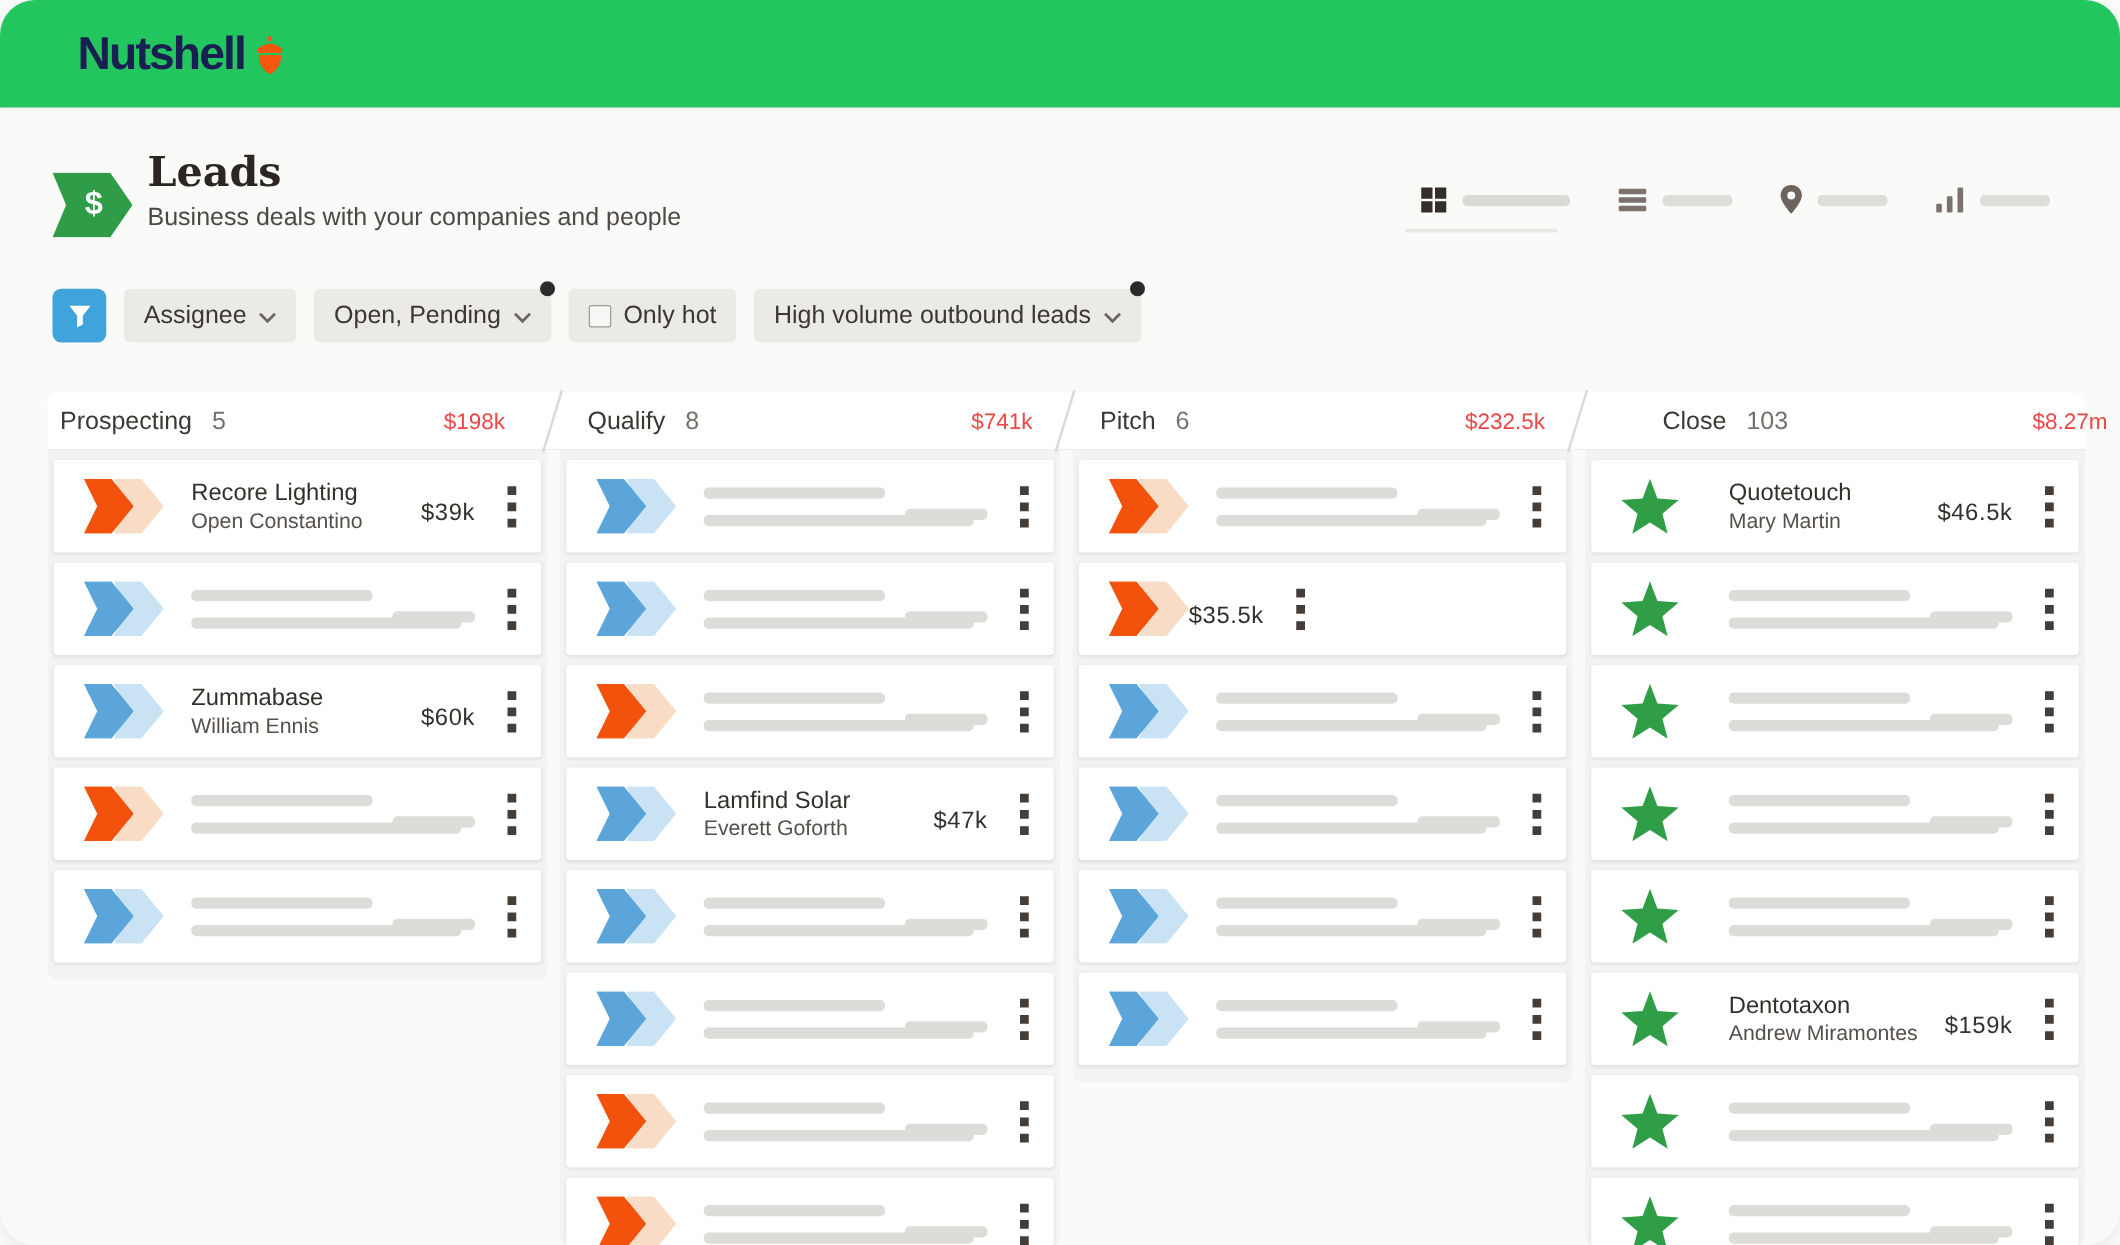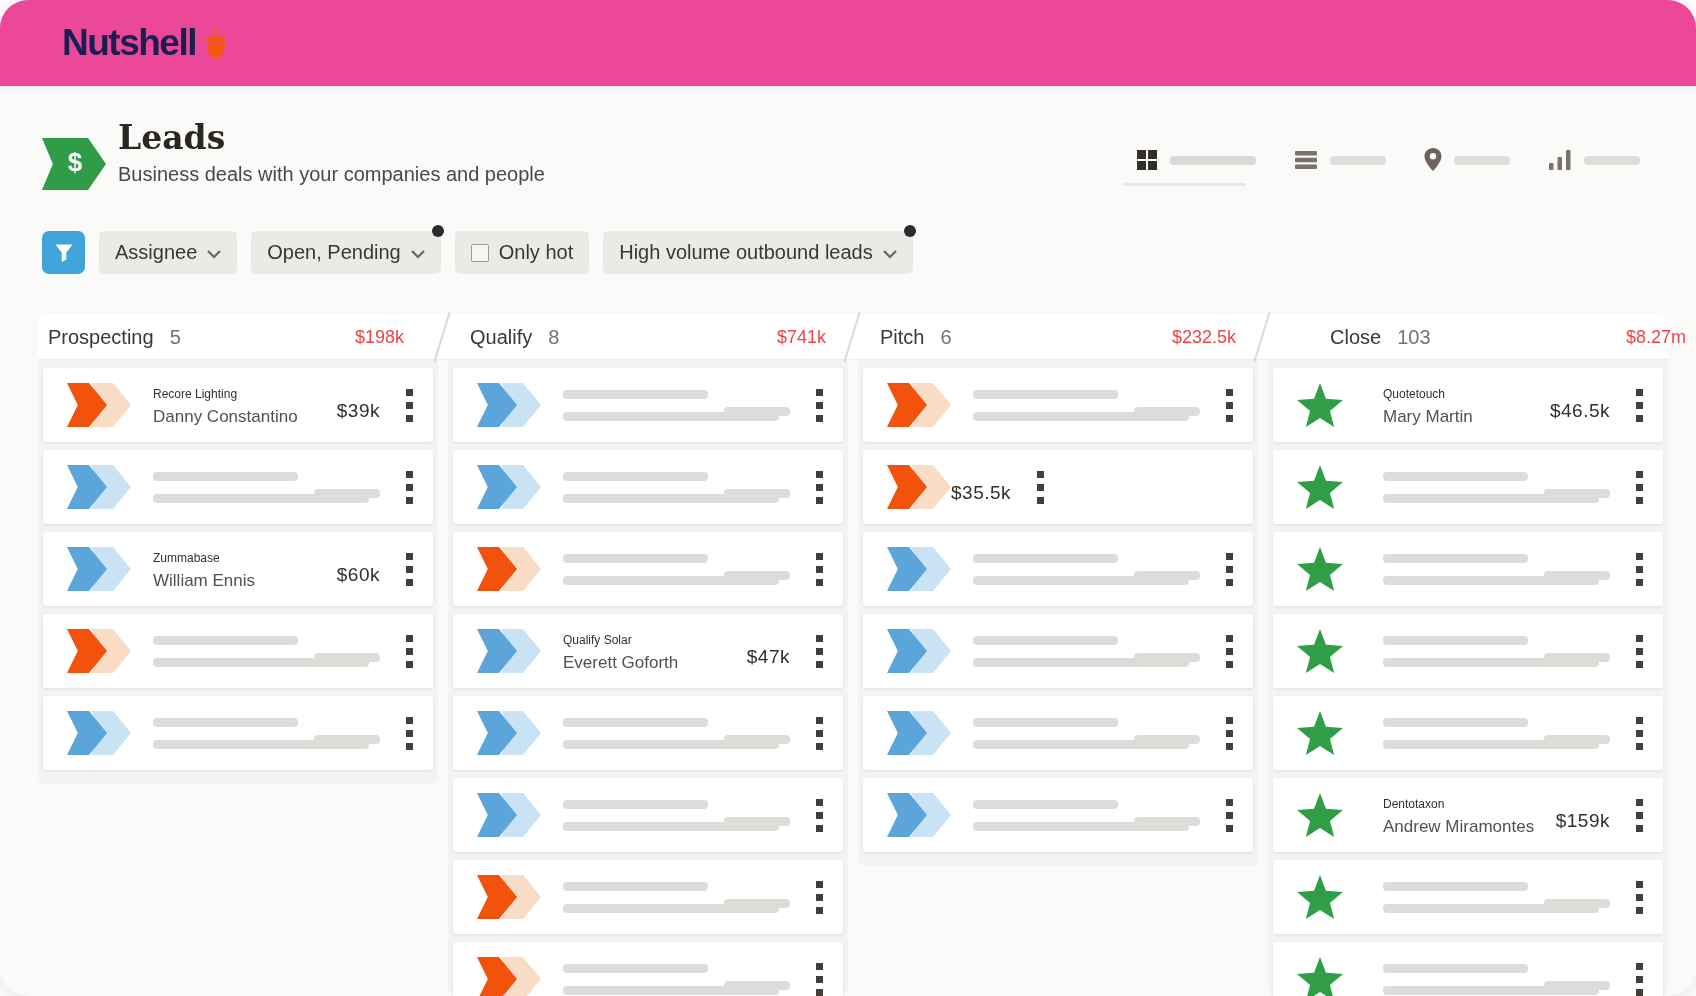--- a/index.html
+++ b/index.html
@@ -1,19 +1,19 @@
 <!DOCTYPE html>
 <html><head>
 <meta charset="utf-8">
 <style>
   html,body{margin:0;padding:0;background:#ffffff;}
   *{box-sizing:border-box;font-family:"Liberation Sans",sans-serif;}
   #app{position:relative;width:1696px;height:996px;background:#FAFAF9;border-radius:28px;overflow:hidden;box-shadow:0 4px 24px rgba(0,0,0,.12);}
   
-  #nav{position:absolute;left:0;top:0;width:100%;height:86px;background:#ec4899;box-shadow:0 2px 4px rgba(40,35,30,.05);z-index:5;}
+  #nav{position:absolute;left:0;top:0;width:100%;height:86px;background:#22c55e;box-shadow:0 2px 4px rgba(40,35,30,.05);z-index:5;}
   #logo{position:absolute;left:62px;top:22px;display:flex;align-items:flex-start;cursor:pointer;}
   #logo .word{font-size:37px;font-weight:700;letter-spacing:-1.5px;color:#1A1F52;line-height:42px;}
   #logo svg{margin-left:7px;margin-top:6px;}
   
   #leads-icon{position:absolute;left:42px;top:138px;width:64px;height:52px;}
   #leads-icon .chev{position:absolute;left:0;top:0;width:64px;height:52px;background:#2F9C48;clip-path:polygon(0% 0%,72% 0%,100% 50%,72% 100%,0% 100%,17% 50%);}
   #leads-icon .dollar{position:absolute;left:16px;top:9px;width:34px;text-align:center;color:#fff;font-size:26px;font-weight:700;}
   #page-title{position:absolute;left:118px;top:118px;font-family:"DejaVu Serif",serif;font-weight:700;font-size:33px;color:#2B2622;}
   #page-subtitle{position:absolute;left:118px;top:163px;font-size:20px;color:#4C4845;}
   
@@ -37,21 +37,21 @@
   .col-header{position:absolute;top:314px;height:46px;display:flex;align-items:center;padding:0 22px;z-index:3;}
   .col-header .cname{font-size:20px;color:#3B3733;}
   .col-header .ccount{font-size:20px;color:#76716B;margin-left:16px;}
   .col-header .ctotal{font-size:18px;color:#ef4444;margin-left:auto;}
   .col-bg{position:absolute;background:#F4F3F1;border-radius:0 0 8px 8px;}
   .card{position:absolute;width:390px;height:74px;background:#ffffff;border-radius:3px;box-shadow:0 1px 3px rgba(40,35,30,.10);display:flex;align-items:center;cursor:pointer;z-index:1;}
   .lead-icon{position:relative;width:64px;height:44px;margin-left:24px;flex:none;}
   .lead-icon .c1{position:absolute;left:0;top:0;width:40px;height:44px;clip-path:polygon(0% 0%,55% 0%,100% 50%,55% 100%,0% 100%,27% 50%);z-index:2;}
   .lead-icon .c2{position:absolute;left:24px;top:0;width:40px;height:44px;clip-path:polygon(0% 0%,55% 0%,100% 50%,55% 100%,0% 100%,27% 50%);z-index:1;}
   .card-body{flex:1;margin-left:22px;min-width:0;}
-  .company{font-size:12px;color:#33302C;line-height:23px;}
+  .company{font-size:19px;color:#33302C;line-height:23px;}
   .contact{font-size:17px;color:#55504B;line-height:21px;}
   .ph-top{width:145px;height:9px;border-radius:4px;background:#DEDCD9;margin-bottom:13px;}
   .ph-bottom{width:216px;height:9px;border-radius:4px;background:#DEDCD9;}
   .card-value{font-size:19px;color:#33302C;letter-spacing:.5px;margin-right:26px;white-space:nowrap;margin-top:12px;}
   .card-value .ph-val{width:66px;height:9px;border-radius:4px;background:#DEDCD9;}
   .kebab{display:flex;flex-direction:column;gap:6px;margin-right:20px;cursor:pointer;flex:none;}
   .kebab i{width:7px;height:7px;background:#453E38;display:block;}
 </style>
 </head>
 <body>
@@ -151,21 +151,21 @@
         <span class="ctotal">$198k</span>
       </div>
       <div class="col-bg" style="left: 38px; top: 360px; width: 400px; height: 424px;"></div>
       <div class="card" style="left: 43px; top: 368px;">
         <div class="lead-icon">
           <div class="c1" style="background: rgb(242, 82, 11);"></div>
           <div class="c2" style="background: rgb(248, 220, 197);"></div>
         </div>
         <div class="card-body">
           <div class="company">Recore Lighting</div>
-          <div class="contact">Danny Constantino</div>
+          <div class="contact">Open Constantino</div>
         </div>
         <div class="card-value">$39k</div>
         <div class="kebab">
           <i></i>
           <i></i>
           <i></i>
         </div>
       </div>
       <div class="card" style="left: 43px; top: 450px;">
         <div class="lead-icon">
@@ -297,21 +297,21 @@
           <i></i>
           <i></i>
         </div>
       </div>
       <div class="card" style="left: 453px; top: 614px;">
         <div class="lead-icon">
           <div class="c1" style="background: rgb(91, 165, 218);"></div>
           <div class="c2" style="background: rgb(201, 227, 244);"></div>
         </div>
         <div class="card-body">
-          <div class="company">Qualify Solar</div>
+          <div class="company">Lamfind Solar</div>
           <div class="contact">Everett Goforth</div>
         </div>
         <div class="card-value">$47k</div>
         <div class="kebab">
           <i></i>
           <i></i>
           <i></i>
         </div>
       </div>
       <div class="card" style="left: 453px; top: 696px;">

